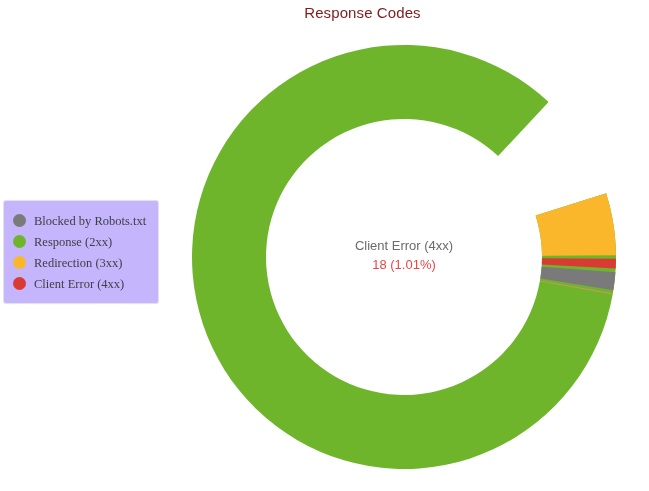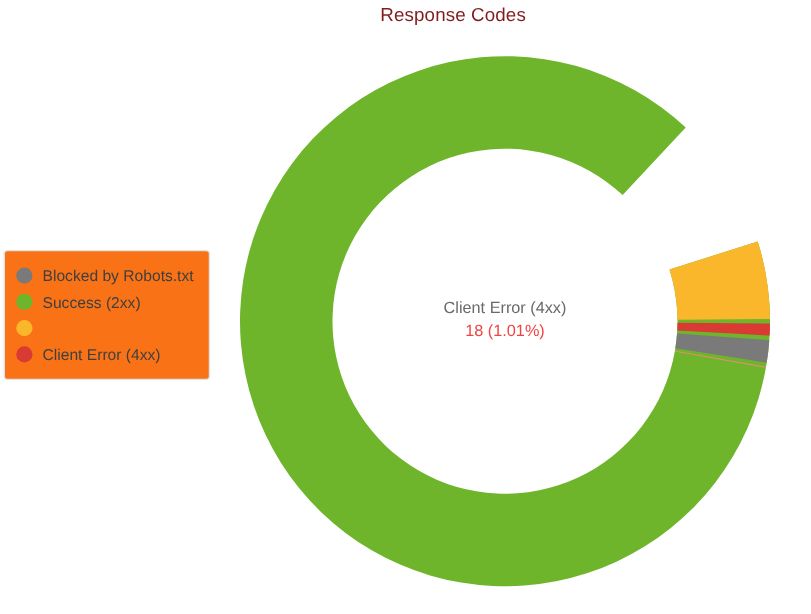--- a/index.html
+++ b/index.html
@@ -120,31 +120,32 @@
           <path d="M 612.8529566086779 293.3928910065375 A 212 212 0 0 1 612.7046839525856 294.23378702538054 L 539.8549357804566 281.23708778067225 A 138 138 0 0 0 539.9514528867809 280.6897120702933 Z" fill="#f7867e" stroke="none"></path>
         </g>
     </svg>
   </div>
 
   <div id="center-label">
     <div class="cl-name" style="color: rgb(106, 106, 108);">Client Error (4xx)</div>
     <div class="cl-value" style="color: #ef4444;">18 (1.01%)</div>
   </div>
 
-  <div id="legend" style="background: #f97316; border-color: rgb(227, 227, 227);">
+  <div id="legend" style="background: #c4b5fd; border-color: rgb(227, 227, 227); font-family: Liberation Serif, serif;">
       <div class="legend-item">
         <span class="legend-swatch" style="background: rgb(122, 122, 122);"></span>
         <span class="legend-label" style="color: rgb(63, 63, 65);">Blocked by Robots.txt</span>
       </div>
       <div class="legend-item">
         <span class="legend-swatch" style="background: rgb(111, 181, 44);"></span>
-        <span class="legend-label" style="color: rgb(63, 63, 65);">Success (2xx)</span>
+        <span class="legend-label" style="color: rgb(63, 63, 65);">Response (2xx)</span>
       </div>
       <div class="legend-item">
         <span class="legend-swatch" style="background: rgb(251, 183, 44);"></span>
+        <span class="legend-label" style="color: rgb(63, 63, 65);">Redirection (3xx)</span>
       </div>
       <div class="legend-item">
         <span class="legend-swatch" style="background: rgb(217, 58, 52);"></span>
         <span class="legend-label" style="color: rgb(63, 63, 65);">Client Error (4xx)</span>
       </div>
     </div>
 
 </div>
 
 </body></html>

